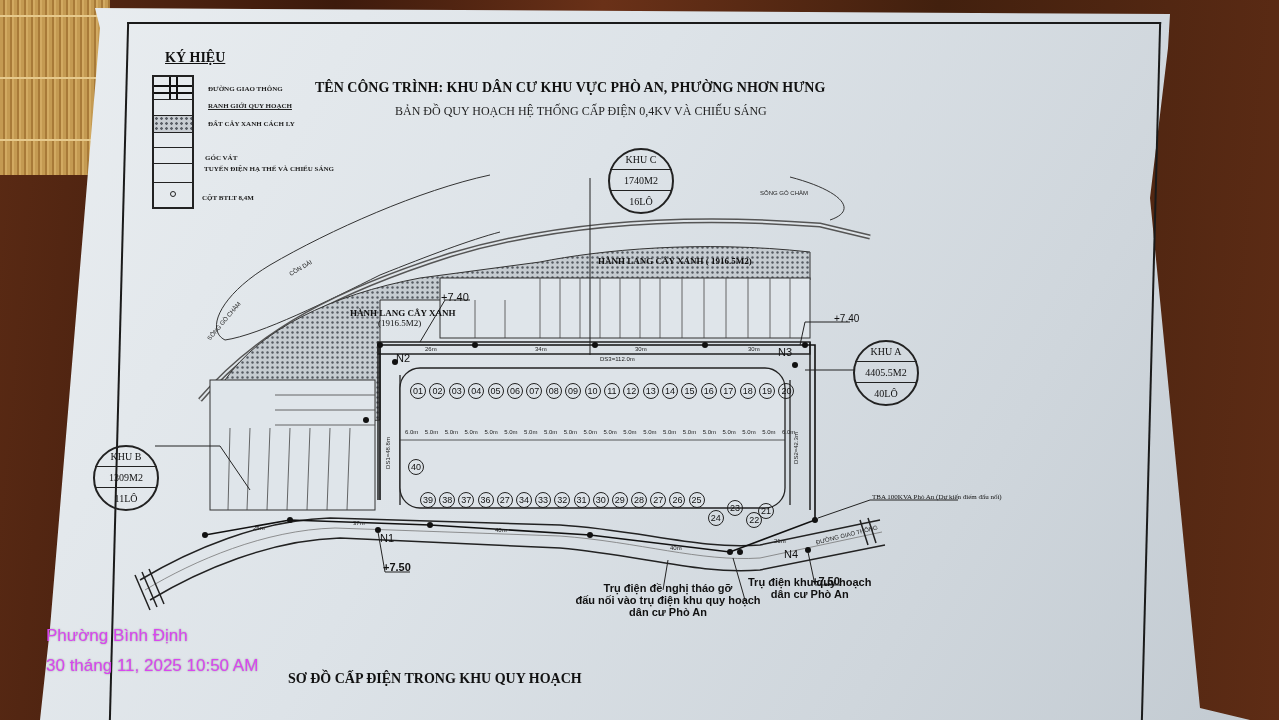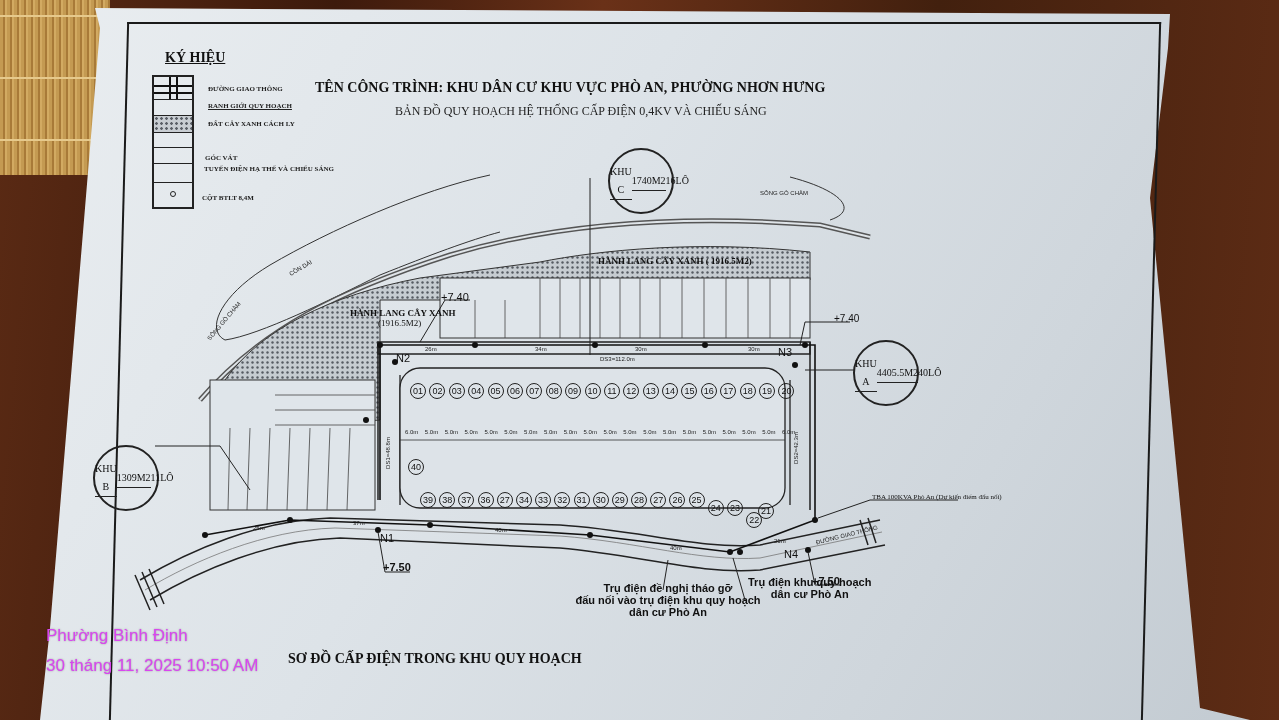--- a/index.html
+++ b/index.html
@@ -8,30 +8,30 @@
   .mat{position:absolute;left:0;top:0;width:110px;height:175px;background:repeating-linear-gradient(90deg,#c49a52 0 3px,#a87a38 3px 5px,#d2aa62 5px 7px);}
   .mat::after{content:"";position:absolute;left:0;right:0;top:15px;height:2px;background:#e6c98c;box-shadow:0 62px 0 #e6c98c,0 124px 0 #e6c98c;}
   .paper{position:absolute;left:40px;top:8px;width:1210px;height:712px;background:linear-gradient(120deg,#e9edf0 0%,#dde3e8 40%,#cfd6dc 75%,#c3cbd2 100%);clip-path:polygon(55px 0,1130px 6px,1128px 40px,1110px 190px,1160px 700px,1210px 712px,0 712px,10px 620px,60px 20px);}
   .frame{position:absolute;left:118px;top:22px;width:1030px;height:698px;border-left:2px solid #1a1a1a;border-top:2px solid #1a1a1a;border-right:2px solid #1a1a1a;transform:skewX(-1.5deg);}
   .abs{position:absolute;}
   .legend-title{left:165px;top:50px;font-weight:bold;font-size:14px;color:#111;text-decoration:underline;}
   .legend-box{left:152px;top:75px;width:38px;height:130px;border:2px solid #222;}
   .legend-item{font-size:7px;color:#222;font-weight:bold;}
   .title1{left:315px;top:80px;font-weight:bold;font-size:14px;color:#111;white-space:nowrap;}
   .title2{left:395px;top:104px;font-size:12px;color:#222;white-space:nowrap;}
-  .khu{width:62px;height:62px;border:2px solid #222;border-radius:50%;display:flex;align-items:center;justify-content:space-around;font-size:10px;color:#111;background:transparent;}
+  .khu{width:62px;height:62px;border:2px solid #222;border-radius:50%;display:flex;flex-direction:column;align-items:center;justify-content:space-around;font-size:10px;color:#111;background:transparent;}
   .khu span{display:block;width:100%;text-align:center;border-bottom:1.5px solid #222;line-height:18px;}
   .khu span:last-child{border-bottom:none;}
   .hatch{background-color:#c8cdd2;background-image:radial-gradient(circle,#5a5f66 1.2px,transparent 1.5px);background-size:5px 5px;}
   .lotnum{display:inline-flex;width:14px;height:14px;border:1.3px solid #222;border-radius:50%;align-items:center;justify-content:center;font-size:9px;color:#111;font-family:"Liberation Sans",sans-serif;}
   .small{font-size:6px;color:#222;font-family:"Liberation Sans",sans-serif;}
   .node{font-family:"Liberation Sans",sans-serif;font-size:11px;color:#111;}
   .callout{font-family:"Liberation Sans",sans-serif;font-size:11px;color:#111;font-weight:bold;text-align:center;}
   .watermark{font-family:"Liberation Sans",sans-serif;color:#d946ef;font-size:17px;text-shadow:0 0 2px rgba(0,0,0,0.35);}
-  .bottom-title{font-weight:bold;font-size:14px;color:#111;white-space:nowrap;}
+  .bottom-title{font-weight:bold;font-size:14px;color:#111;white-space:nowrap;margin-top:20px;}
 </style>
 </head>
 <body>
 
 <div class="wood"></div>
 <div class="mat"></div>
 
 <div class="paper"></div>
 <div class="frame"></div>
 
@@ -265,21 +265,21 @@
   <span class="lotnum">34</span>
   <span class="lotnum">33</span>
   <span class="lotnum">32</span>
   <span class="lotnum">31</span>
   <span class="lotnum">30</span>
   <span class="lotnum">29</span>
   <span class="lotnum">28</span>
   <span class="lotnum">27</span>
   <span class="lotnum">26</span>
   <span class="lotnum">25</span>
-  <span class="lotnum" style="margin-top:8px;">24</span>
+  <span class="lotnum" style="margin-top:18px;">24</span>
   <span class="lotnum" style="margin-top:8px;">23</span>
   <span class="lotnum" style="margin-top:20px;">22</span>
 </div>
 <div class="abs" style="left:758px;top:500px;"><span class="lotnum">21</span></div>
 
 <div class="abs callout" style="left:558px;top:582px;width:220px;">
   <div>Trụ điện đề nghị tháo gỡ</div>
   <div>đấu nối vào trụ điện khu quy hoạch</div>
   <div>dân cư Phò An</div>
 </div>

